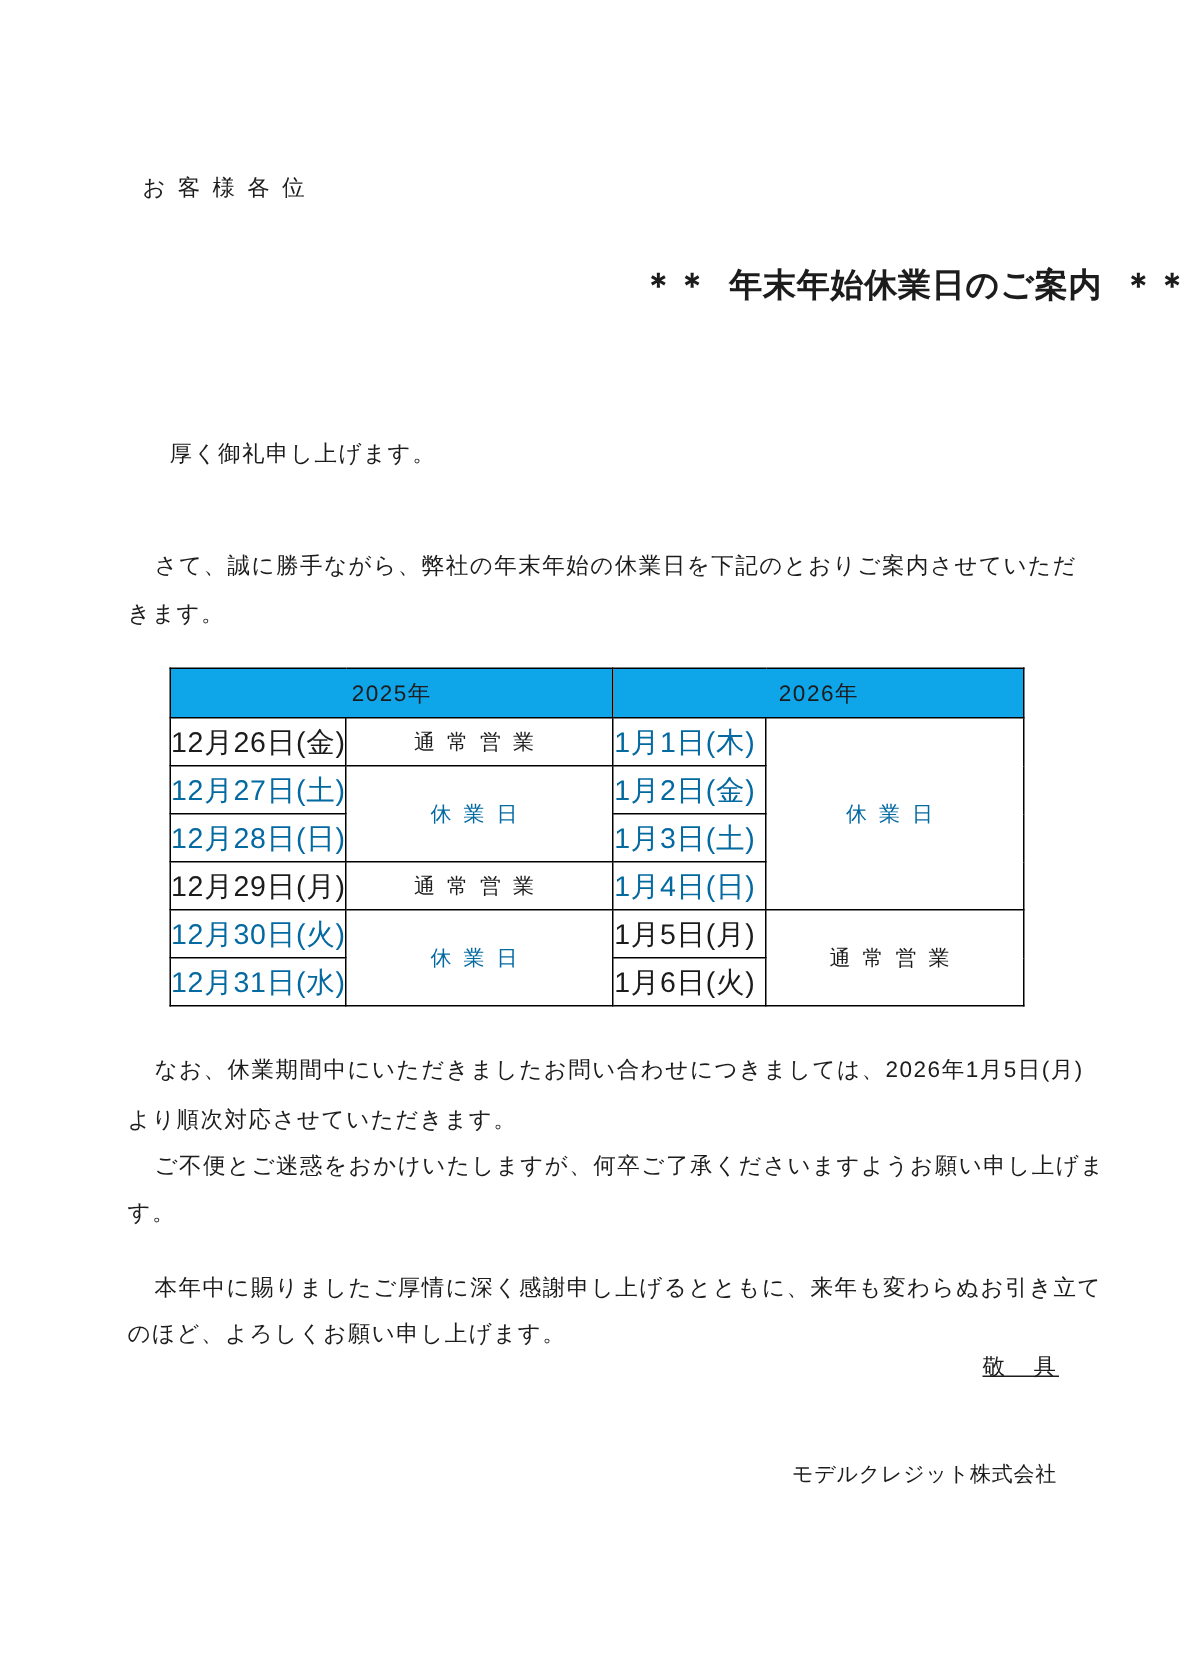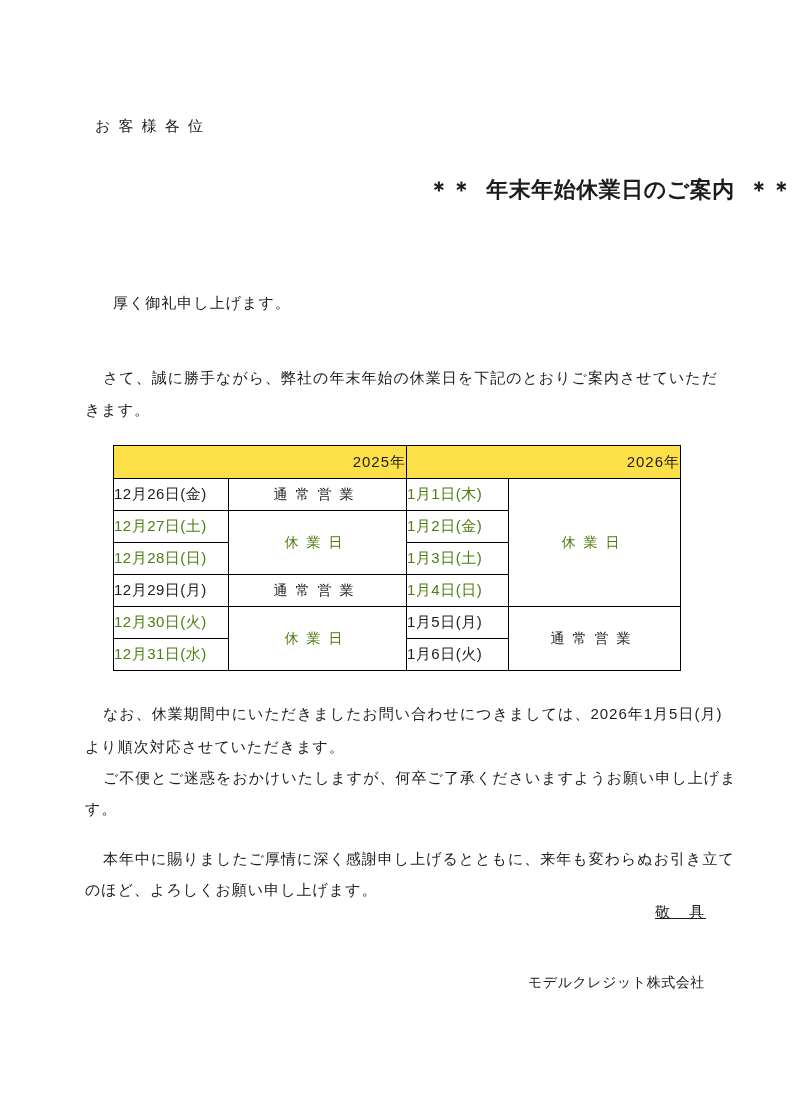--- a/index.html
+++ b/index.html
@@ -45,42 +45,42 @@
     border:1.5px solid #000;
   }
   table.holiday th, table.holiday td{
     border:1px solid #000;
     padding:0;
     overflow:hidden;
     font-weight:normal;
     vertical-align:middle;
   }
   table.holiday th{
-    background:#fde047;
+    background:#0ea5e9;
     font-size:15px;
     letter-spacing:1px;
     height:32px;
-    text-align:right;
+    text-align:center;
   }
   td.date{
-    font-size:15px;
+    font-size:19px;
     letter-spacing:0.5px;
     padding-left:8px;
     text-align:left;
     height:31px;
     white-space:nowrap;
   }
   td.status{
     text-align:center;
     font-size:14px;
     letter-spacing:8px;
     padding-left:8px; 
     white-space:nowrap;
   }
-  .red{color:#4d7c0f;}
+  .red{color:#0369a1;}
   .col-d25{width:115px;}
   .col-s25{width:178px;}
   .col-d26{width:102px;}
   .col-s26{width:172px;}
 </style>
 </head>
 <body>
 
 <div class="page">
 

